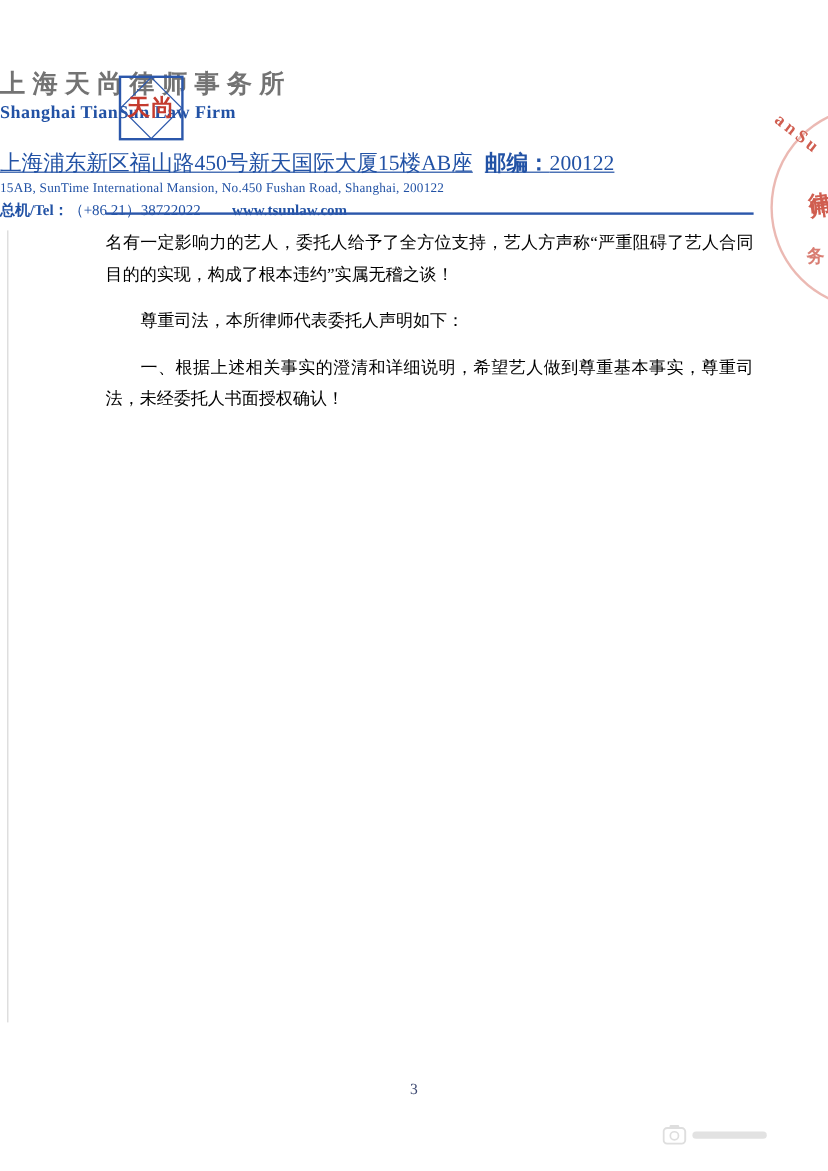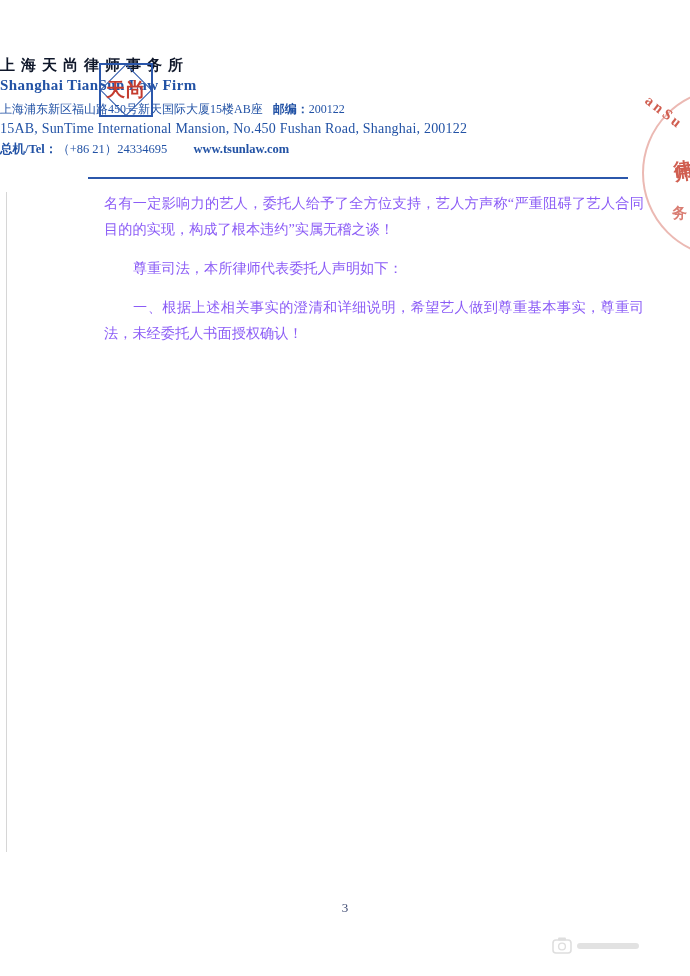--- a/index.html
+++ b/index.html
@@ -13,43 +13,42 @@
   .logo-box{position:relative;width:50px;height:50px;border:2px solid #2b57ab;margin:3px auto;}
   .logo-diamond{
     position:absolute;left:50%;top:50%;width:35px;height:35px;
     border:1.5px solid #2b57ab;transform:translate(-50%,-50%) rotate(45deg);
   }
   .logo-seal{
     position:absolute;left:0;top:0;width:100%;height:100%;
     display:flex;align-items:center;justify-content:center;
     color:#c43b2e;font-size:19px;font-weight:700;letter-spacing:1px;
   }
-  .firm-cn{font-size:15px;font-weight:600;letter-spacing:6px;color:#0f172a;}
+  .firm-cn{font-size:21px;font-weight:600;letter-spacing:6px;color:#737373;}
   .firm-en{font-size:15px;font-weight:700;letter-spacing:.4px;margin-top:2px;}
-  .addr-cn{font-size:12px;margin-top:7px;}
+  .addr-cn{font-size:18px;margin-top:21px;text-decoration:underline;}
   .addr-cn b{margin-left:10px;}
-  .addr-en{font-size:14px;margin-top:3px;letter-spacing:.2px;}
+  .addr-en{font-size:11px;margin-top:3px;letter-spacing:.2px;}
   .tel-line{font-size:12.5px;margin-top:4px;}
   .tel-line .sp{display:inline-block;width:26px;}
   .rule{position:absolute;left:88px;right:62px;top:177px;height:2px;background:#2b57ab;}
   
   .stamp{position:absolute;top:88px;right:-122px;width:170px;height:170px;color:#c84232;opacity:.85;}
   .stamp-ring{position:absolute;inset:0;border-radius:50%;border:2.5px solid rgba(205,74,58,.45);}
   .stamp .frag-en{position:absolute;left:0px;top:16px;transform:rotate(38deg);
     font-size:15px;font-weight:700;letter-spacing:3px;font-family:"Liberation Serif",serif;}
   .stamp .frag-cn1{position:absolute;left:26px;top:58px;writing-mode:vertical-rl;
     font-size:18px;font-weight:700;transform:rotate(-8deg);letter-spacing:4px;}
   .stamp .frag-cn2{position:absolute;left:30px;top:116px;font-size:15px;font-weight:700;opacity:.8;}
   
   .scan-edge{position:absolute;left:6px;top:192px;height:660px;width:1px;background:#d6d6d6;}
   .doc-body{
     position:absolute;top:190px;left:88px;width:540px;
-    color:#8b5cf6;font-size:14.2px;line-height:26px;text-align:justify;
+    color:#000000;font-size:14.2px;line-height:26px;text-align:justify;
     text-justify:inter-ideograph;
-    margin-left:16px;
   }
   .doc-body p{margin:0 0 13px;text-indent:2.05em;}
   .doc-body p.cont{text-indent:0;}
   .page-num{position:absolute;top:900px;left:0;width:100%;text-align:center;
     font-size:13px;color:#3e4a72;}
   
   .watermark{position:absolute;top:936px;right:46px;width:92px;height:20px;opacity:.28;}
 </style>
 </head>
 <body>
@@ -63,21 +62,21 @@
         <div class="logo-seal">天尚</div>
       </div>
     </div>
     <div class="firm-cn">上海天尚律师事务所</div>
     <div class="firm-en">Shanghai TianSun Law Firm</div>
     <div class="addr-cn">
       <span>上海浦东新区福山路450号新天国际大厦15楼AB座</span><b>邮编：</b><span>200122</span>
     </div>
     <div class="addr-en">15AB, SunTime International Mansion, No.450 Fushan Road, Shanghai, 200122</div>
     <div class="tel-line">
-      <b>总机/Tel：</b><span>（+86 21）24334695</span><span class="sp"></span><b>www.tsunlaw.com</b>
+      <b>总机/Tel：</b><span>（+86 21）38722022</span><span class="sp"></span><b>www.tsunlaw.com</b>
     </div>
   </div>
 
   <div class="rule"></div>
 
   <div class="stamp">
     <div class="stamp-ring"></div>
     <span class="frag-en">anSu</span>
     <span class="frag-cn1">律师</span>
     <span class="frag-cn2">务</span>

